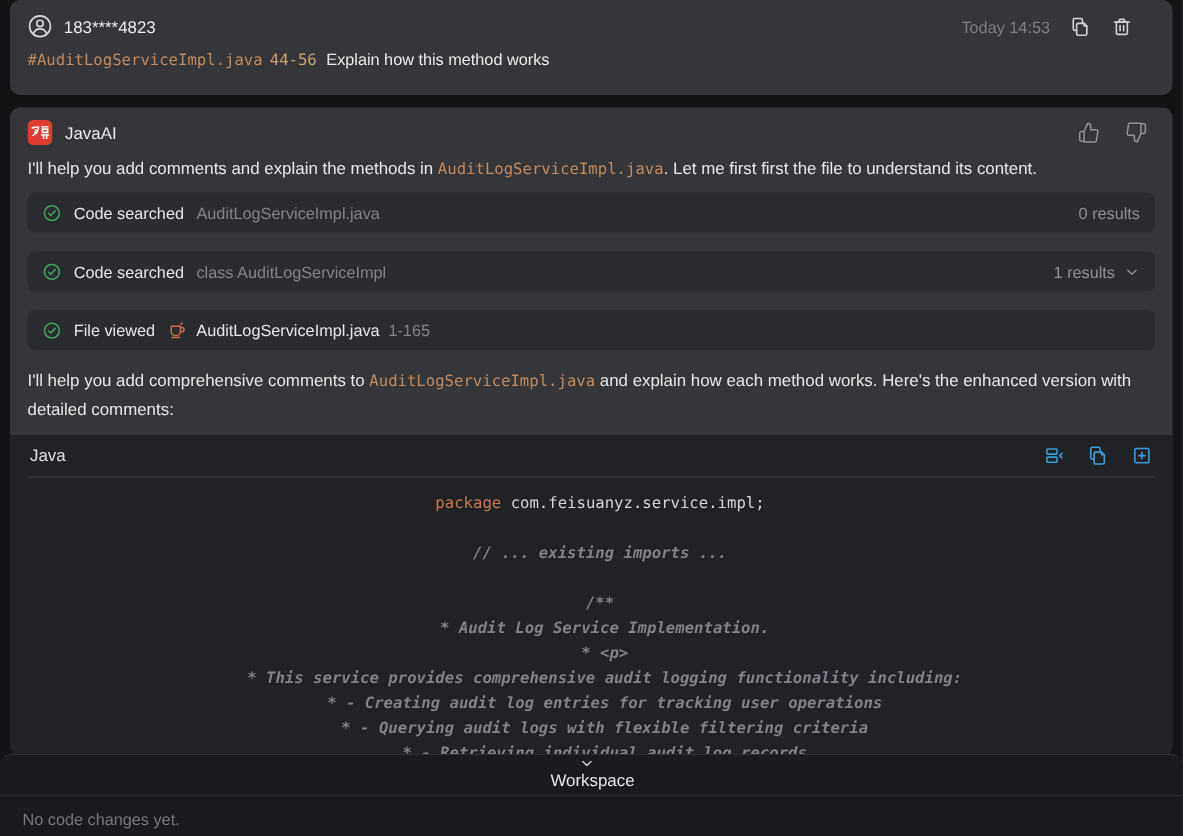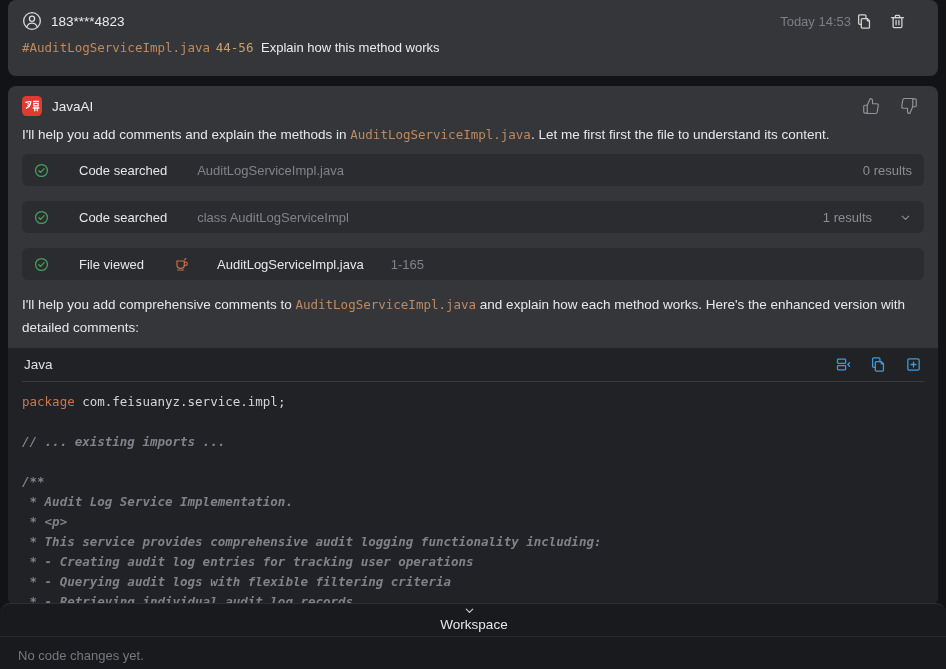--- a/index.html
+++ b/index.html
@@ -16,21 +16,21 @@
   .icon svg { display:block; }
 
   
   .user-card {
     position:absolute; left:8px; top:0; width:930px; height:76px;
     background:#353639; border-radius:8px;
   }
   .uc-top { display:flex; align-items:center; padding:11px 32px 0 14px; }
   .uc-top .av { color:#d8d9db; margin-right:9px; }
   .username { font-size:13.5px; color:#eaebec; }
-  .timestamp { font-size:13px; color:#7c7f85; margin-right:5px; }
+  .timestamp { font-size:13px; color:#7c7f85; margin-right:16px; }
   .act { color:#d2d3d5; margin-left:0; cursor:pointer; }
   .act + .act { margin-left:16px; }
   .uc-body { padding:9px 16px 0 14px; font-size:13px; }
   .ref { color:#c08a5e; font-size:12.5px; }
   .range { color:#c7a06c; font-size:12.5px; margin-left:2px; }
   .msg-text { color:#eaebec; margin-left:4px; }
 
   
   .ai-card {
     position:absolute; left:8px; top:86px; width:930px; height:519px;
@@ -41,38 +41,38 @@
   .ai-logo { width:20px; height:20px; margin-right:10px; }
   .agent-name { font-size:13.5px; color:#eaebec; }
   .rate { color:#8f9297; cursor:pointer; }
   .rate + .rate { margin-left:20px; }
   .ai-par { padding:9px 16px 0 14px; font-size:13.5px; line-height:19px; color:#e6e7e8; }
   .inline-ref { font-family:"DejaVu Sans Mono", monospace; font-size:12.5px; color:#c08a5e; }
 
   .tool-rows { padding:0 14px; }
   .tool-row {
     height:32px; margin-top:15px; background:#2b2c30; border-radius:6px;
-    display:flex; align-items:center; padding:0 12px; font-size:13px;gap:20px;
+    display:flex; align-items:center; padding:0 12px; font-size:13px;
   }
   .tool-row:first-child { margin-top:10px; }
   .tool-check { color:#43a15c; margin-right:10px; }
   .tool-action { color:#e6e7e8; margin-right:10px; }
   .tool-query { color:#808389; }
   .tool-result { color:#8b8e93; }
   .tool-chevron { color:#8b8e93; margin-left:7px; display:inline-flex; }
   .cup { color:#c96c4a; margin-right:7px; display:inline-flex; }
   .tool-file { color:#e6e7e8; margin-right:7px; }
   .tool-range { color:#808389; }
 
   .ai-par2 { padding:13px 16px 0 14px; font-size:13.5px; line-height:23px; color:#e6e7e8; }
 
   
   .code-block {
     margin-top:9px; flex:1; min-height:0; background:#212226;
-    display:flex; flex-direction:column;
+    display:flex; flex-direction:column;text-align:center;
   }
   .code-header { display:flex; align-items:center; height:34px; padding:0 16px 0 16px; }
   .code-lang { font-size:13.5px; color:#dfe0e2; }
   .code-tool { color:#3e9bd9; cursor:pointer; }
   .code-tool + .code-tool { margin-left:18px; }
   .code-divider { height:1px; background:#3a3b40; margin:0 14px; }
   .code-body {
     padding:10px 0 0 14px; font-family:"DejaVu Sans Mono", monospace;
     font-size:12.5px; line-height:20px; white-space:pre; overflow:hidden;
   }

